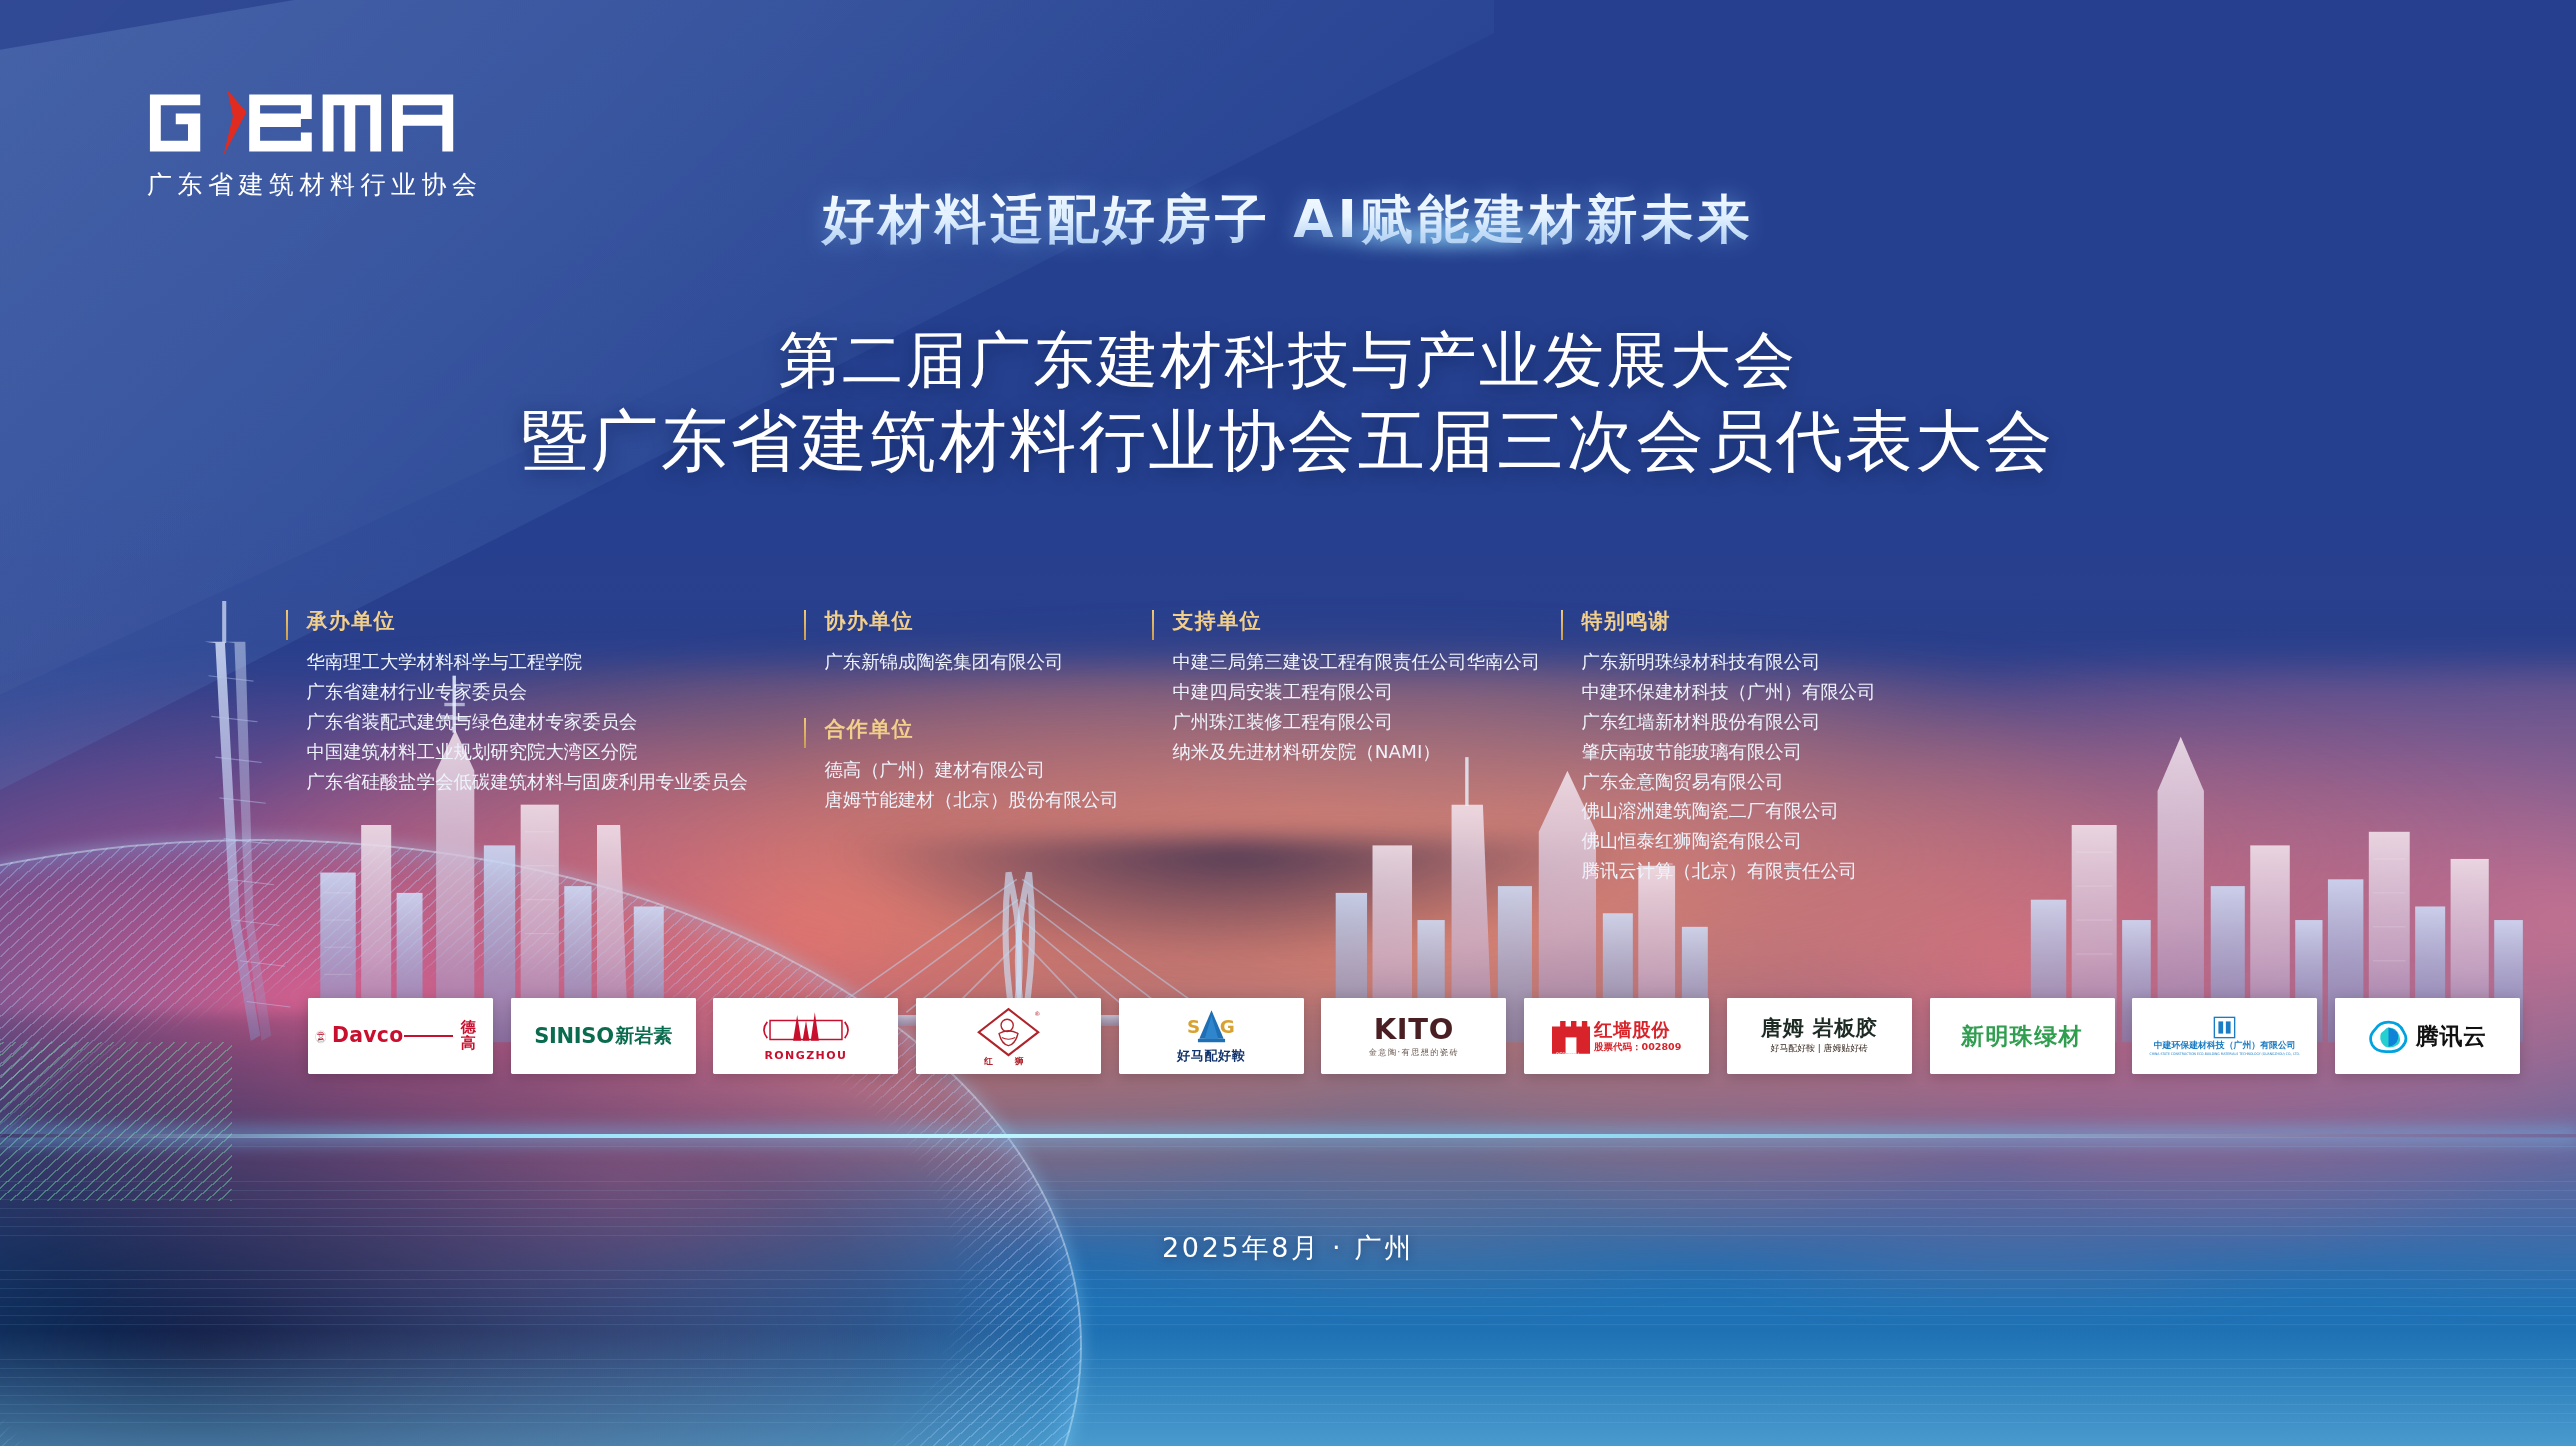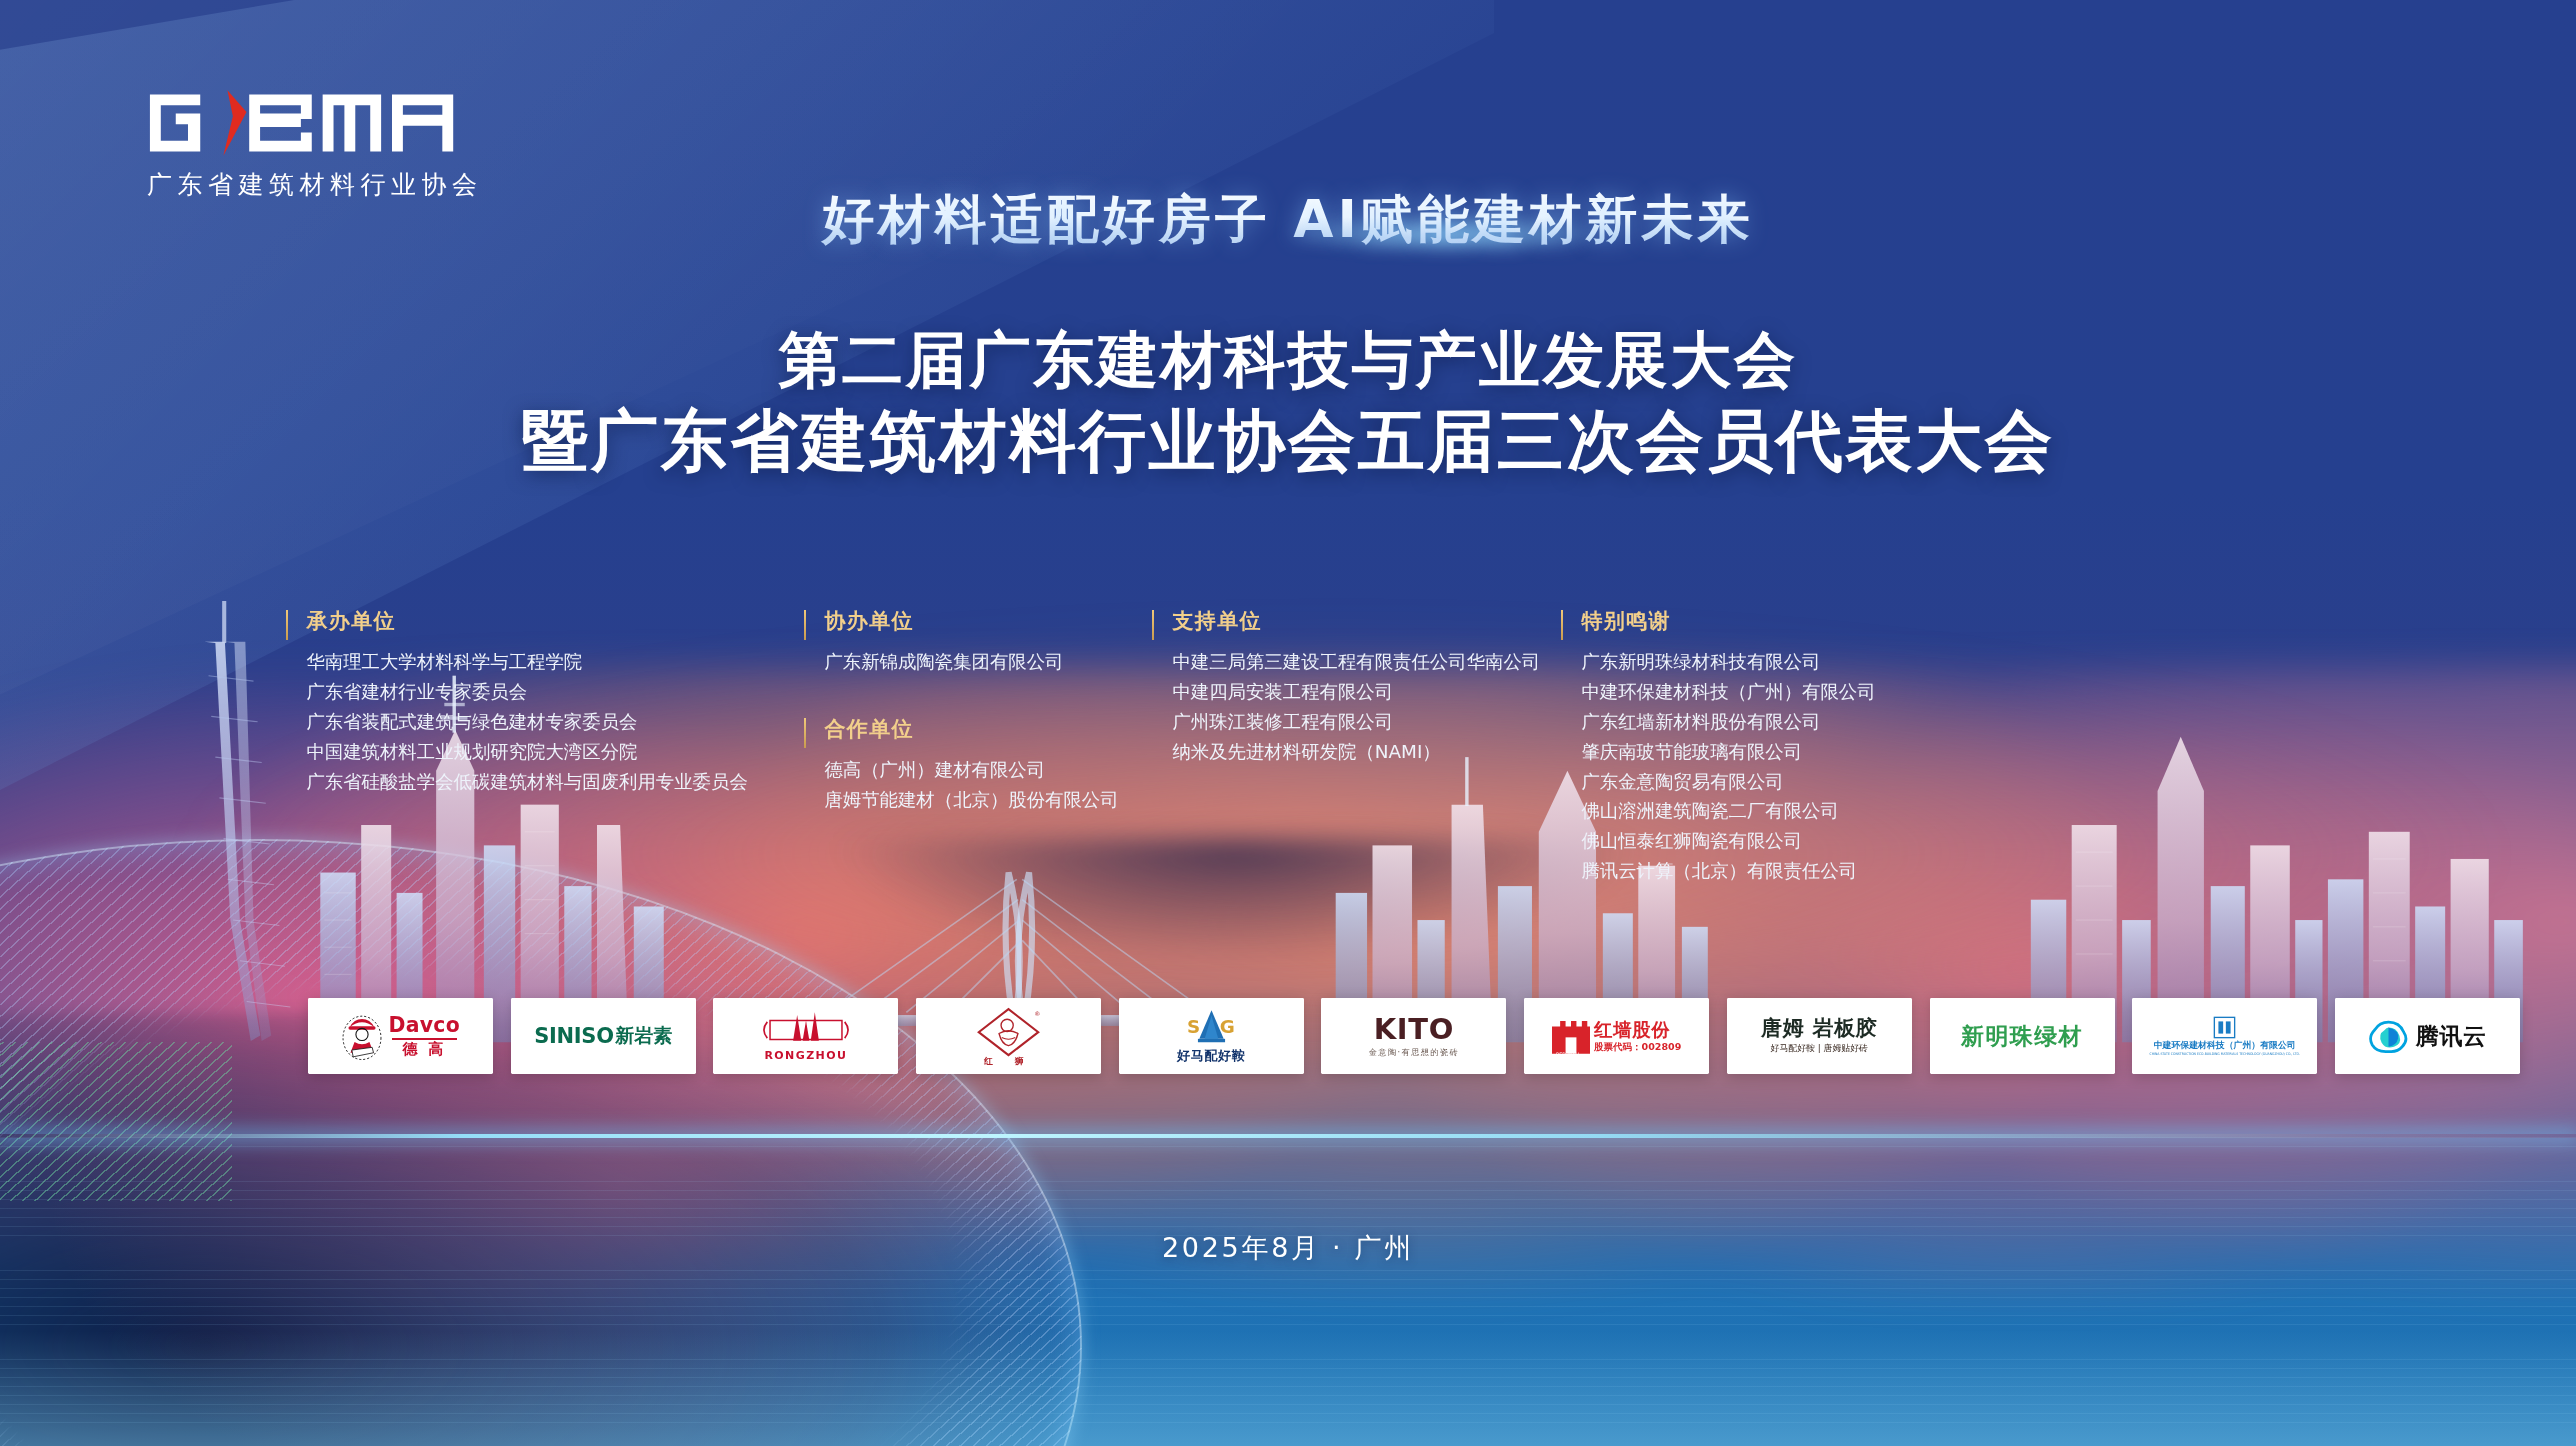--- a/index.html
+++ b/index.html
@@ -84,21 +84,21 @@
             font-size:52px; letter-spacing:4.1px; color:#ffffff;
             background:linear-gradient(180deg,#ffffff 0%,#ffffff 46%,#c8dcf5 74%,#a8c6ee 100%);
             -webkit-background-clip:text; background-clip:text;
             -webkit-text-fill-color:transparent;
             text-shadow:0 0 22px rgba(140,200,255,.45); }
   .tagline-glow{ position:absolute; left:47%; top:204px; width:477px; height:61px;
             background:radial-gradient(ellipse 50% 46% at 50% 50%, rgba(150,225,255,.75), rgba(120,190,255,0) 70%);
             filter:blur(6.8px); pointer-events:none; }
 
   .title-block{ position:absolute; left:0; top:320px; width:100%; text-align:center; }
-  .title-line{ font-family:"DejaVu Sans",sans-serif; font-weight:bold; color:#fff;
+  .title-line{ font-family:"DejaVu Sans",sans-serif; font-weight:normal; color:#fff;
                letter-spacing:2.7px; text-shadow:0 4.1px 17.7px rgba(5,18,60,.55); }
   .title-1{ font-size:61px; line-height:1.30; }
   .title-2{ font-size:67px; line-height:1.28; }
 
   
   .orgs{ position:absolute; left:286px; top:607px; width:2044px;
          display:flex; align-items:flex-start; }
   .col{ position:relative; padding-left:20.4px; }
   .col::before{ content:""; position:absolute; left:0; top:2.7px; width:2px; height:30px;
                 background:linear-gradient(180deg,#f0c87a,#c99b4e); }
@@ -384,21 +384,21 @@
     <div class="logo-card">
       <div class="lc-inner">
         <svg width="42" height="49" viewBox="0 0 62 72">
           <ellipse cx="31" cy="38" rx="28" ry="32" fill="none" stroke="#111" stroke-width="1.4" stroke-dasharray="3 3"></ellipse>
           <path d="M13 22 q18 -14 36 0 q-6 -12 -18 -12 q-12 0 -18 12 Z" fill="#c8102e"></path>
           <rect x="11" y="21" width="40" height="5" rx="2.5" fill="#c8102e"></rect>
           <circle cx="31" cy="33" r="9" fill="none" stroke="#111" stroke-width="1.6"></circle>
           <path d="M20 44 q11 7 22 0 l6 16 h-34 Z" fill="#c8102e"></path>
           <path d="M16 56 l30 -4 l2 8 l-30 6 Z" fill="#fff" stroke="#111" stroke-width="1.2"></path>
         </svg>
-        <div style="display:flex;flex-direction:column;align-items:center;">
+        <div style="display:flex;flex-direction:row;align-items:center;text-align:center;">
           <div class="lc-txt davco-red" style="font-size:20.4px;letter-spacing:0.3px;">Davco</div>
           <div style="width:65px;height:1.4px;background:#c8102e;margin:2px 0 2px;"></div>
           <div class="lc-txt davco-red" style="font-size:15px;letter-spacing:2.7px;">德 高</div>
         </div>
       </div>
     </div>
 
     <div class="logo-card">
       <div class="lc-inner" style="gap:1.4px;">
         <div class="lc-txt siniso-green" style="font-size:21px;letter-spacing:-0.3px;">SINISO</div>

